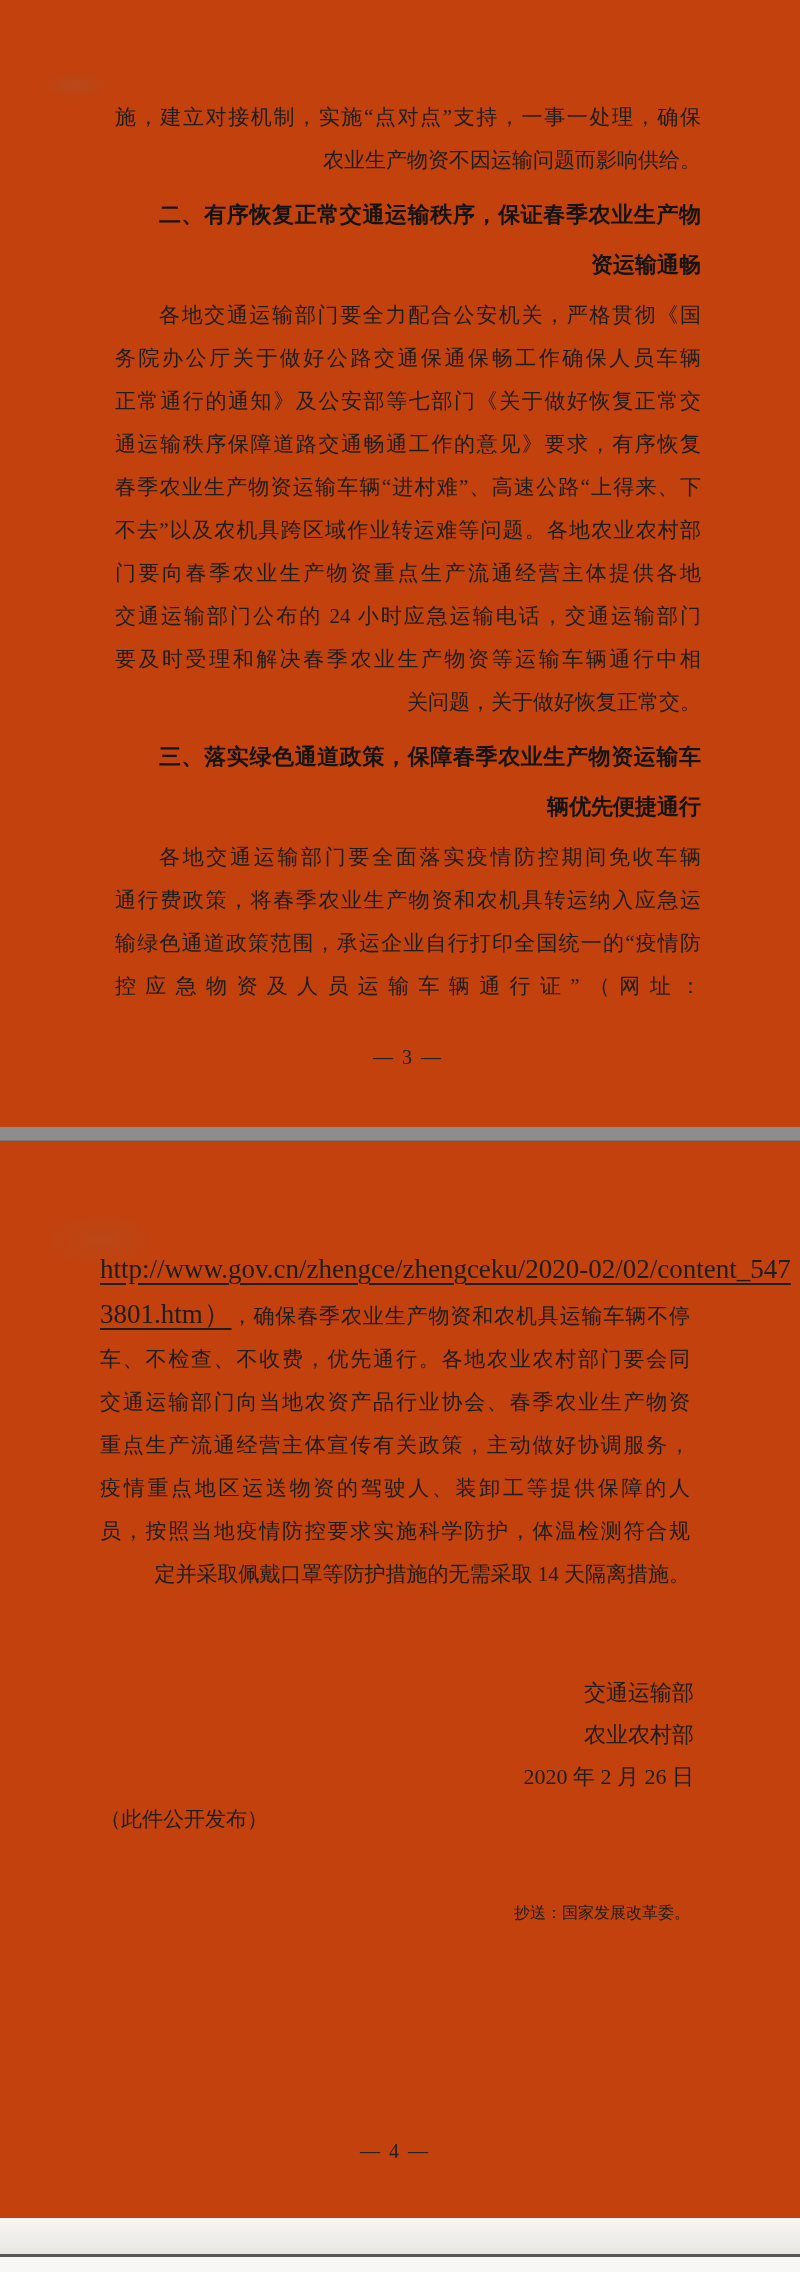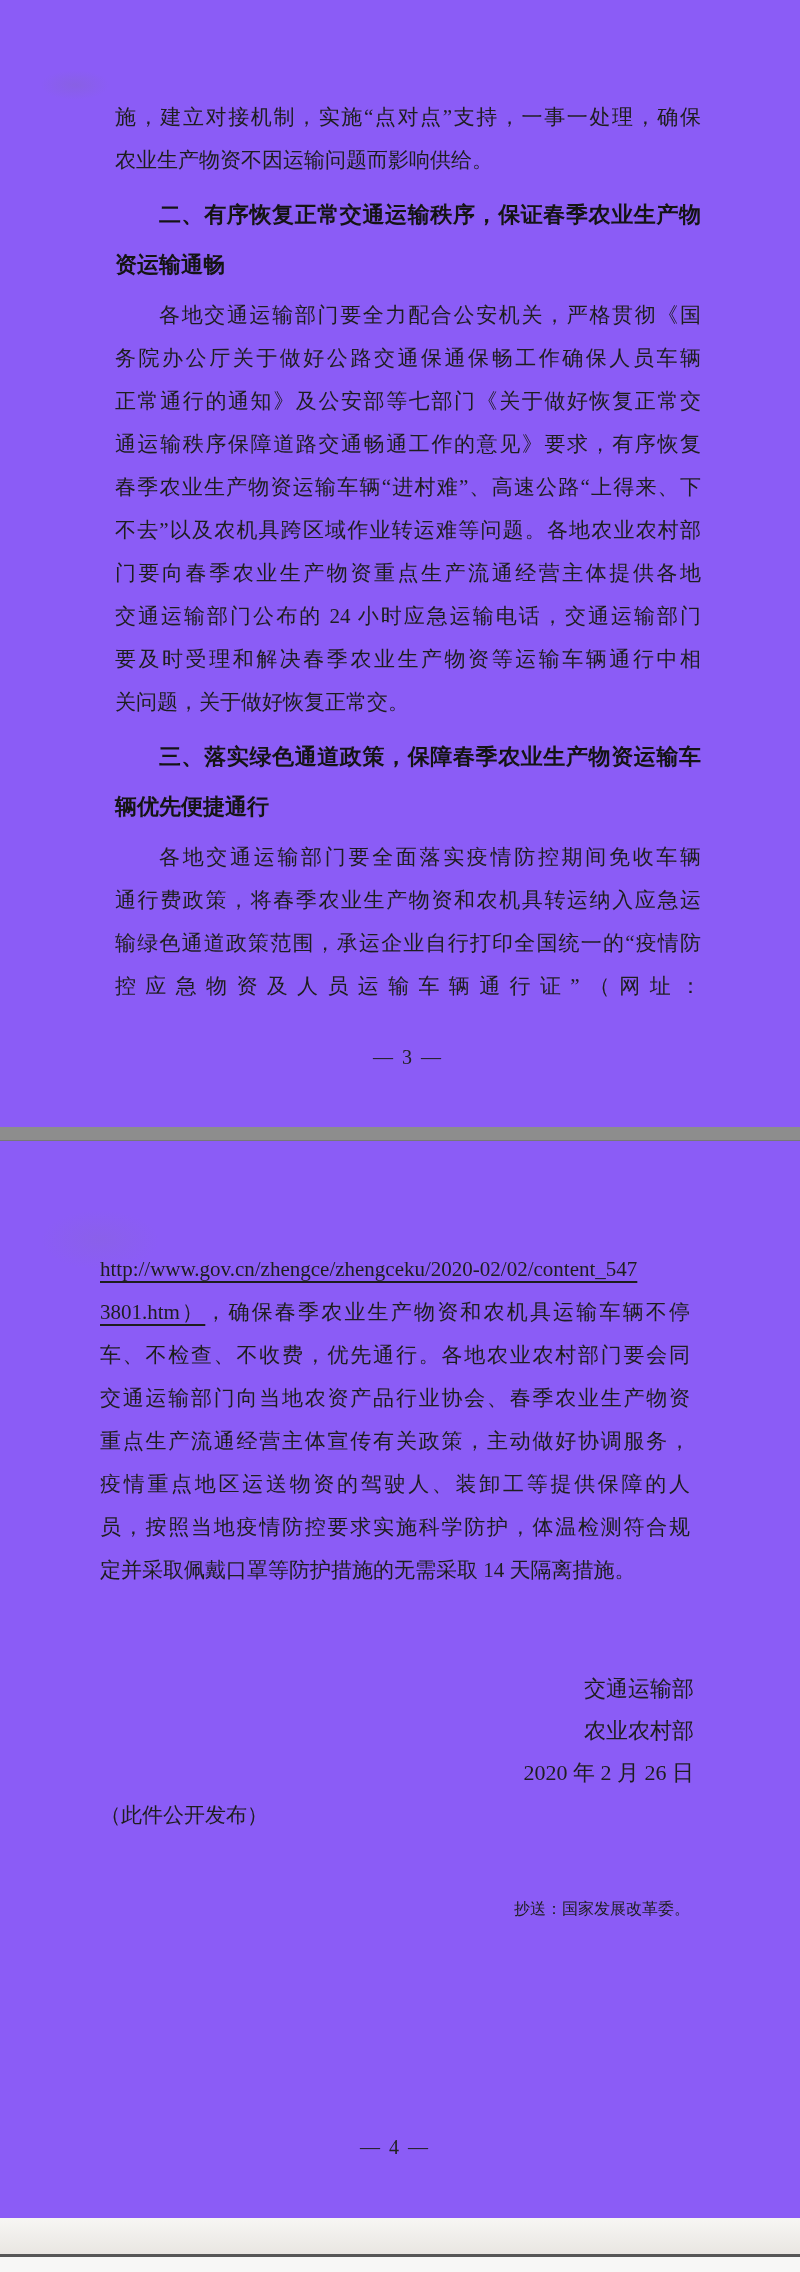--- a/index.html
+++ b/index.html
@@ -1,56 +1,57 @@
 <!DOCTYPE html>
 <html><head>
 <meta charset="utf-8">
 <style>
   html,body{margin:0;padding:0;}
   body{background:#e8e8e8;}
   .sheet{
     position:relative;
     width:800px;height:2272px;
     margin:0 auto;
-    background:#8b5cf6;
+    background:#c2410c;
     overflow:hidden;
     font-family:"Liberation Serif","DejaVu Serif",serif;
     color:#1e1e1e;
   }
   .block{position:absolute;}
   .p3{left:115px;top:96px;width:586px;}
   .p4{left:100px;top:1248px;width:590px;z-index:2;}
   .line{font-size:21px;line-height:43px;white-space:nowrap;}
-  .wrapline{white-space:normal;}
+  .wrapline{white-space:normal;text-align:right;}
   .jline{
     white-space:normal;
     text-align:justify;
     text-align-last:justify;
   }
   .ind{text-indent:44px;}
   .hline{
     font-family:"Liberation Sans","DejaVu Sans",sans-serif;
     font-weight:700;
     font-size:22px;
     line-height:50px;
     color:#141414;
+    text-align:right;
   }
   .h-top{margin-top:8px;}
   .h-bot{margin-bottom:4px;}
   .pagenum{
     margin-top:28px;
     text-align:center;
     font-size:20px;
     letter-spacing:2px;
     color:#222;
   }
   .url{
     text-decoration:underline;
     text-underline-offset:5px;
-    font-size:21px;
+    font-size:27px;
   }
   .sigblock{
     margin-top:76px;
     margin-left:344px;
     width:250px;
     text-align:right;
   }
   .sigline{font-size:22px;line-height:42px;white-space:nowrap;}
   .release{font-size:21px;line-height:43px;margin-top:0;}
   .ccline{font-size:16px;line-height:43px;margin-top:50px;text-align:right;}

